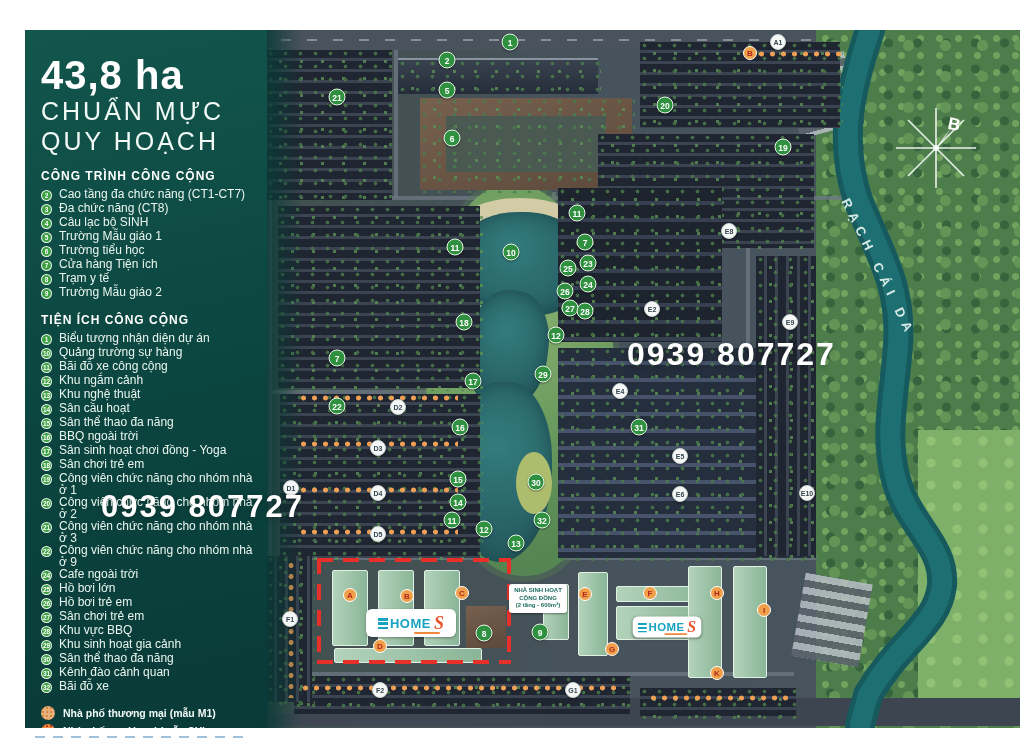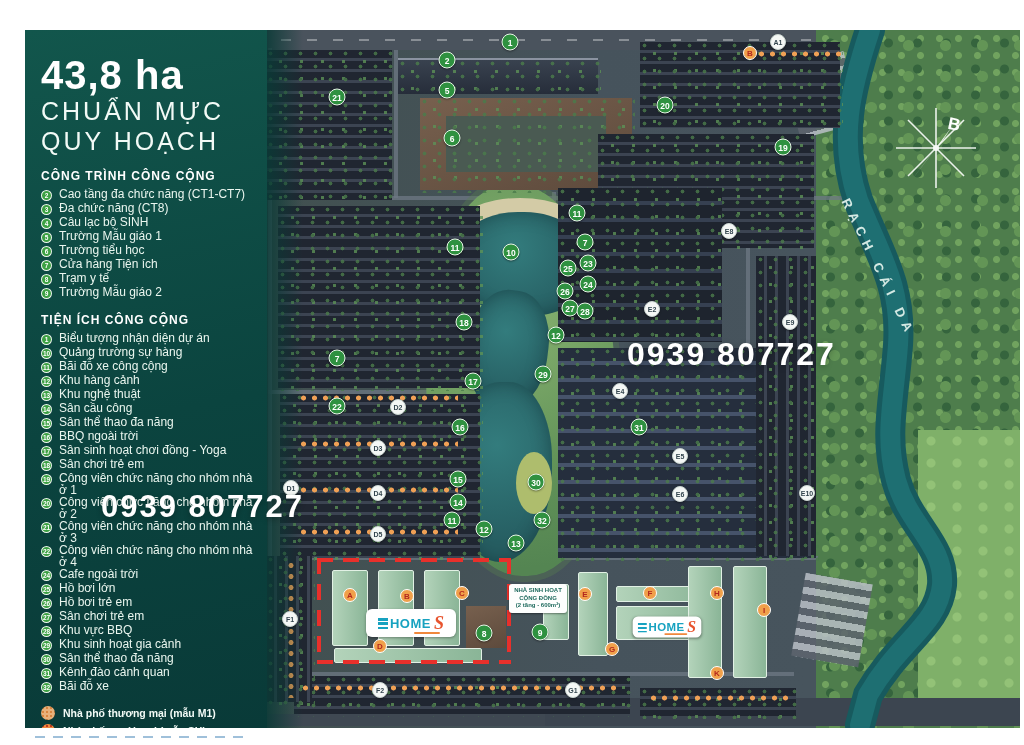--- a/index.html
+++ b/index.html
@@ -351,29 +351,29 @@
         <div class="lrow">
           <span class="lnum">10</span>
           <span class="llabel">Quảng trường sự hàng</span>
         </div>
         <div class="lrow">
           <span class="lnum">11</span>
           <span class="llabel">Bãi đỗ xe công cộng</span>
         </div>
         <div class="lrow">
           <span class="lnum">12</span>
-          <span class="llabel">Khu hàng cảnh</span>
+          <span class="llabel">Khu ngắm cảnh</span>
         </div>
         <div class="lrow">
           <span class="lnum">13</span>
           <span class="llabel">Khu nghệ thuật</span>
         </div>
         <div class="lrow">
           <span class="lnum">14</span>
-          <span class="llabel">Sân cầu công</span>
+          <span class="llabel">Sân cầu hoạt</span>
         </div>
         <div class="lrow">
           <span class="lnum">15</span>
           <span class="llabel">Sân thể thao đa năng</span>
         </div>
         <div class="lrow">
           <span class="lnum">16</span>
           <span class="llabel">BBQ ngoài trời</span>
         </div>
         <div class="lrow">
@@ -391,21 +391,21 @@
         <div class="lrow">
           <span class="lnum">20</span>
           <span class="llabel">Công viên chức năng cho nhóm nhà ở 2</span>
         </div>
         <div class="lrow">
           <span class="lnum">21</span>
           <span class="llabel">Công viên chức năng cho nhóm nhà ở 3</span>
         </div>
         <div class="lrow">
           <span class="lnum">22</span>
-          <span class="llabel">Công viên chức năng cho nhóm nhà ở 4</span>
+          <span class="llabel">Công viên chức năng cho nhóm nhà ở 9</span>
         </div>
         <div class="lrow">
           <span class="lnum">24</span>
           <span class="llabel">Cafe ngoài trời</span>
         </div>
         <div class="lrow">
           <span class="lnum">25</span>
           <span class="llabel">Hồ bơi lớn</span>
         </div>
         <div class="lrow">

